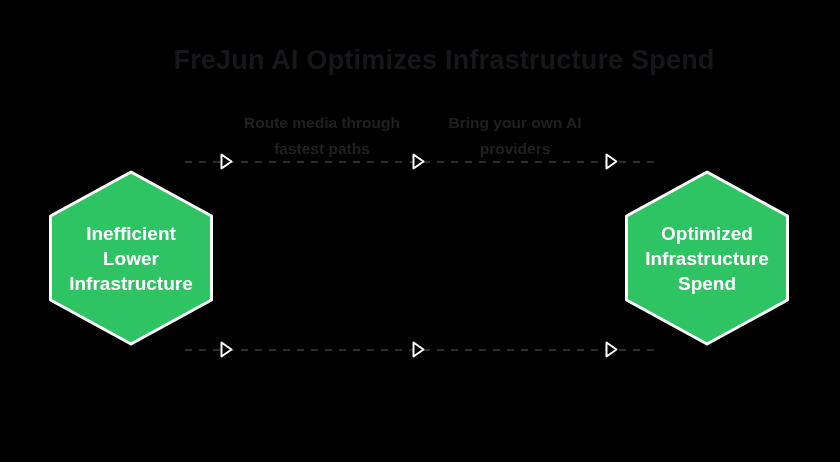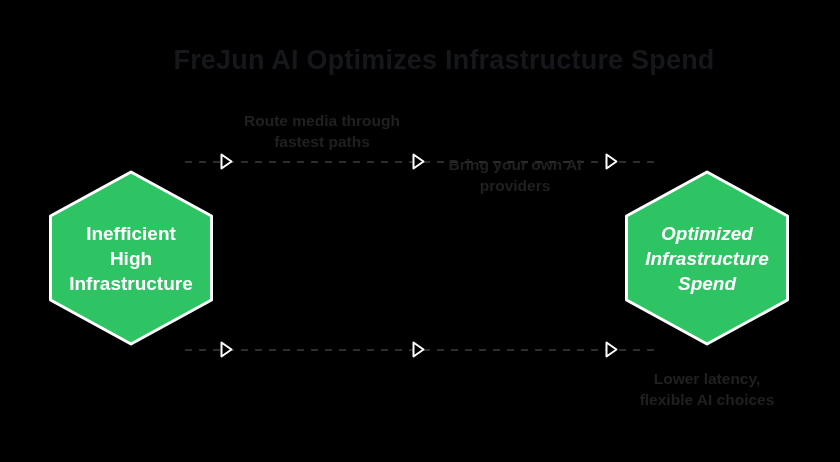--- a/index.html
+++ b/index.html
@@ -27,27 +27,27 @@
     letter-spacing: 0.2px;
     color: var(--title-text, #15171a);
     padding-left: 48px;
   }
 
   .ann {
     position: absolute;
     width: 260px;
     text-align: center;
     font-size: 15.5px;
-    line-height: 21px;
+    line-height: 26px;
     font-weight: 600;
     color: var(--annotation-text, #202020);
     white-space: pre-line;
   }
   .ann-top-left    { left: 192px; top: 110px; }
-  .ann-top-right   { left: 385px; top: 110px; margin-top: 44px; }
+  .ann-top-right   { left: 385px; top: 110px; }
   .ann-bottom-left { left:   3px; top: 368px; }
   .ann-bottom-right{ left: 577px; top: 368px; }
 
   .dash-line {
     position: absolute;
     left: 185px;
     width: 470px;
     height: 2px;
     background: repeating-linear-gradient(
       90deg,
@@ -72,21 +72,21 @@
 
   .hex {
     position: absolute;
     top: 170px;
     width: 166px;
     height: 176px;
   }
   .hex-1 { left:  48px; }
   .hex-2 { left: 240px; }
   .hex-3 { left: 432px; }
-  .hex-4 { left: 624px; font-style: italic; }
+  .hex-4 { left: 624px; }
 
   .hex svg.hex-shape {
     position: absolute;
     inset: 0;
     width: 166px;
     height: 176px;
   }
   .hex-shape polygon {
     stroke: var(--hex-border, #fff);
     stroke-width: 3;
@@ -134,29 +134,27 @@
       <polygon points="2.5,2.5 12.5,9.5 2.5,16.5" fill="#000000" stroke="#ffffff" stroke-width="2" stroke-linejoin="round"></polygon>
     </svg>
   <svg class="arrow arrow-b3" viewBox="0 0 15 19">
       <polygon points="2.5,2.5 12.5,9.5 2.5,16.5" fill="#000000" stroke="#ffffff" stroke-width="2" stroke-linejoin="round"></polygon>
     </svg>
 
   <div class="ann ann-top-left">Route media through
 fastest paths</div>
   <div class="ann ann-top-right">Bring your own AI
 providers</div>
-  <div class="ann ann-bottom-right">Lower latency,
-flexible AI choices</div>
 
   <div class="hex hex-1">
     <svg class="hex-shape" viewBox="0 0 166 176">
       <polygon points="83,2 163.5,46 163.5,130 83,174 2.5,130 2.5,46" fill="#2ec463"></polygon>
     </svg>
     <div class="hex-label">Inefficient
-High
+Lower
 Infrastructure</div>
   </div>
 
 
 
   <div class="hex hex-4">
     <svg class="hex-shape" viewBox="0 0 166 176">
       <polygon points="83,2 163.5,46 163.5,130 83,174 2.5,130 2.5,46" fill="#2ec463"></polygon>
     </svg>
     <div class="hex-label">Optimized

